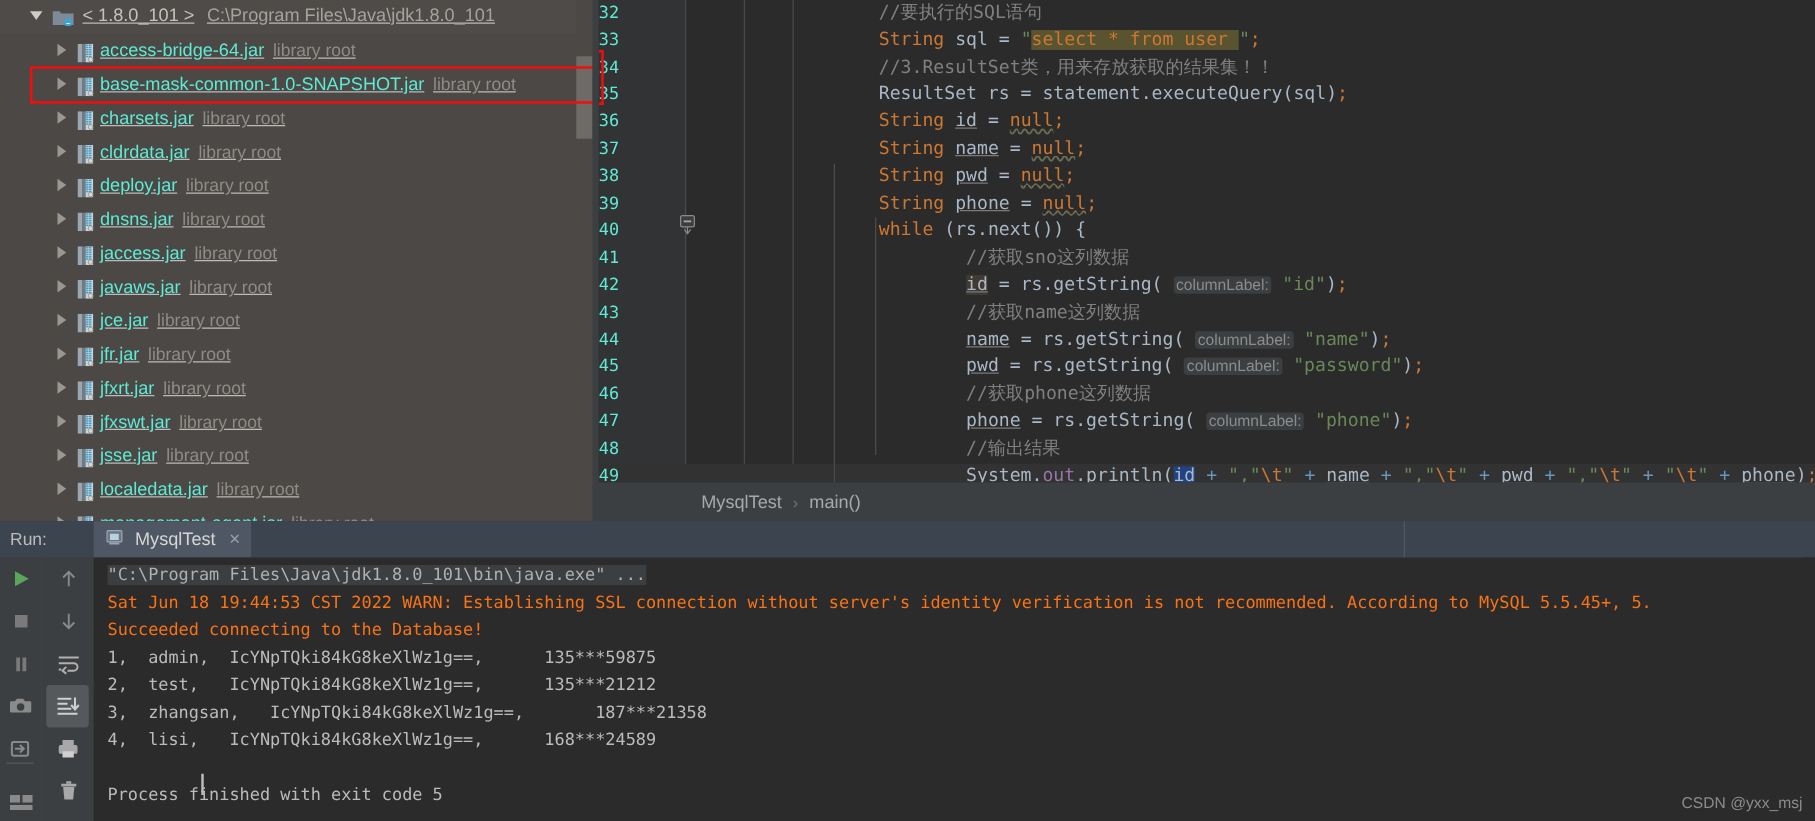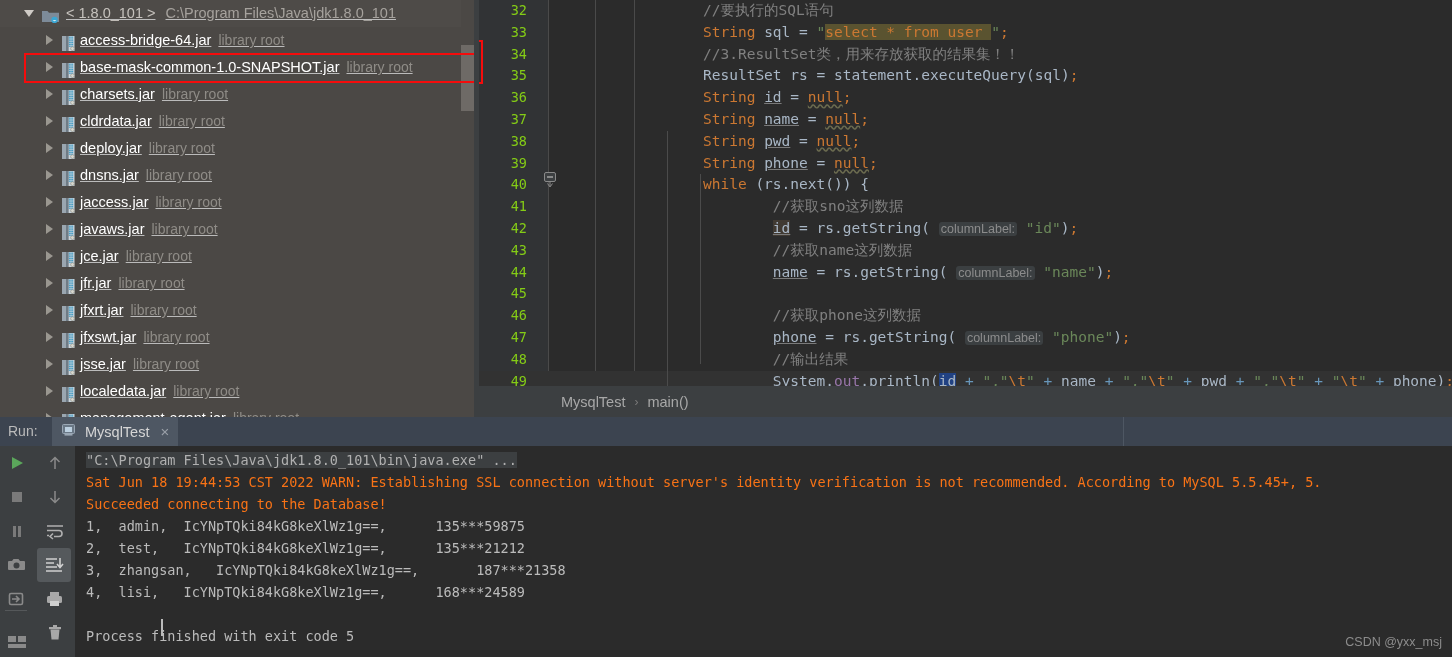--- a/index.html
+++ b/index.html
@@ -39,43 +39,43 @@
     border-top:7px solid #cfcbc6;border-left:5px solid transparent;border-right:5px solid transparent;
   }
   .jar-ico{
     display:inline-block;width:13px;height:15px;margin-right:5px;
     vertical-align:middle;position:relative;top:-1px;
   }
   .folder-ico{
     display:inline-block;width:17px;height:14px;margin-right:7px;
     vertical-align:middle;position:relative;top:-2px;
   }
-  .node-name{color:#ffffff;}
+  .node-name{color:#5eead4;}
   .node-tag{color:#8f8c87;margin-left:7px;font-size:14px;}
   .root-path{color:#a6a29d;margin-left:10px;}
   .root-label{color:#c6c2bd;}
   #highlight-box{
     position:absolute;left:24px;top:50px;width:462px;height:30px;
     border:2px solid #f50c0c;box-sizing:border-box;pointer-events:none;
   }
   #tree-scroll-track{position:absolute;right:5px;top:0;width:13px;height:417px;background:#4b4845;}
   #tree-scroll-thumb{position:absolute;right:5px;top:45px;width:13px;height:66px;background:#6e6a66;}
   #tree-right-edge{position:absolute;left:474px;top:0;width:5px;height:417px;background:#3c3f41;}
 
   
   #editor{
     position:absolute;left:479px;top:0;width:973px;height:386px;
     background:#2b2b2b;overflow:hidden;
     font-family:"DejaVu Sans Mono", monospace;font-size:14.5px;
   }
   .code-line{position:relative;height:21.8px;line-height:21.8px;white-space:pre;}
   .code-line.current{background:#323232;padding-left:32px;}
   .lno{
-    position:absolute;left:0;top:0;width:48px;text-align:right;
-    color:#84cc16;font-size:13.5px;font-family:"DejaVu Sans Mono", monospace;
+    position:absolute;left:0;top:0;width:48px;text-align:left;
+    color:#5eead4;font-size:13.5px;font-family:"DejaVu Sans Mono", monospace;
   }
   .code-txt{position:absolute;left:188px;top:0;margin-left:36px;}
   #gutter-bg{position:absolute;left:0;top:0;width:69px;height:386px;background:#313335;}
   #gutter-line1{position:absolute;left:69px;top:0;width:1px;height:386px;background:#4a4a4a;}
   #gutter-line2{position:absolute;left:116px;top:0;width:1px;height:386px;background:#4a4a4a;}
   #gutter-line3{position:absolute;left:155px;top:0;width:1px;height:386px;background:#4a4a4a;}
   #indent-guide{position:absolute;left:188px;top:131px;width:1px;height:255px;background:#4b4b4b;}
   #indent-guide2{position:absolute;left:221px;top:174px;width:1px;height:190px;background:#4b4b4b;}
   #fold-marker{
     position:absolute;left:64px;top:172px;width:14px;height:16px;
@@ -110,21 +110,21 @@
   }
   .bc-sep{margin:0 9px;color:#7a7a7a;font-size:12px;}
 
   
   #run-window{position:absolute;left:0;top:417px;width:1452px;height:240px;background:#3c3f41;}
   #run-header{
     position:absolute;left:0;top:0;width:1452px;height:29px;
     background:#3c4450;display:flex;align-items:center;
   }
   #run-label{
-    width:52px;height:29px;line-height:29px;padding-left:8px;box-sizing:border-box;
+    width:75px;height:29px;line-height:29px;padding-left:8px;box-sizing:border-box;
     color:#bbbbbb;font-size:14px;background:#3c4450;
   }
   #run-tab{
     height:29px;display:flex;align-items:center;padding:0 9px 0 10px;
     background:#4e5763;color:#d6d6d6;font-size:14.5px;gap:7px;
   }
   #run-tab-close{color:#9aa0a8;font-size:15px;margin-left:4px;}
   #run-header-rest{flex:1;height:29px;background:#3c4450;}
   #run-header-sep{position:absolute;left:1123px;top:0;width:1px;height:29px;background:#4e5763;}
 
@@ -486,21 +486,21 @@
         <div class="code-line"><span class="lno">35</span><span class="code-txt"><span class="plain">ResultSet rs = statement.executeQuery(sql)</span><span class="kw">;</span></span></div>
         <div class="code-line"><span class="lno">36</span><span class="code-txt"><span class="kw">String</span> <span class="fld">id</span> <span class="plain">=</span> <span class="kw squig">null</span><span class="kw">;</span></span></div>
         <div class="code-line"><span class="lno">37</span><span class="code-txt"><span class="kw">String</span> <span class="fld">name</span> <span class="plain">=</span> <span class="kw squig">null</span><span class="kw">;</span></span></div>
         <div class="code-line"><span class="lno">38</span><span class="code-txt"><span class="kw">String</span> <span class="fld">pwd</span> <span class="plain">=</span> <span class="kw squig">null</span><span class="kw">;</span></span></div>
         <div class="code-line"><span class="lno">39</span><span class="code-txt"><span class="kw">String</span> <span class="fld">phone</span> <span class="plain">=</span> <span class="kw squig">null</span><span class="kw">;</span></span></div>
         <div class="code-line"><span class="lno">40</span><span class="code-txt"><span class="kw">while</span> <span class="plain">(rs.next()) {</span></span></div>
         <div class="code-line"><span class="lno">41</span><span class="code-txt">        <span class="cmt">//获取sno这列数据</span></span></div>
         <div class="code-line"><span class="lno">42</span><span class="code-txt">        <span class="fld idhl">id</span> <span class="plain">= rs.getString(</span> <span class="hint">columnLabel:</span> <span class="str">"id"</span><span class="plain">)</span><span class="kw">;</span></span></div>
         <div class="code-line"><span class="lno">43</span><span class="code-txt">        <span class="cmt">//获取name这列数据</span></span></div>
         <div class="code-line"><span class="lno">44</span><span class="code-txt">        <span class="fld">name</span> <span class="plain">= rs.getString(</span> <span class="hint">columnLabel:</span> <span class="str">"name"</span><span class="plain">)</span><span class="kw">;</span></span></div>
-        <div class="code-line"><span class="lno">45</span></div>
+        <div class="code-line"><span class="lno">45</span><span class="code-txt">        <span class="fld">pwd</span> <span class="plain">= rs.getString(</span> <span class="hint">columnLabel:</span> <span class="str">"password"</span><span class="plain">)</span><span class="kw">;</span></span></div>
         <div class="code-line"><span class="lno">46</span><span class="code-txt">        <span class="cmt">//获取phone这列数据</span></span></div>
         <div class="code-line"><span class="lno">47</span><span class="code-txt">        <span class="fld">phone</span> <span class="plain">= rs.getString(</span> <span class="hint">columnLabel:</span> <span class="str">"phone"</span><span class="plain">)</span><span class="kw">;</span></span></div>
         <div class="code-line"><span class="lno">48</span><span class="code-txt">        <span class="cmt">//输出结果</span></span></div>
         <div class="code-line current"><span class="lno">49</span><span class="code-txt">        <span class="plain">System.</span><span class="ital">out</span><span class="plain">.println(</span><span class="idsel">id</span><span class="plain"> </span><span class="num">+</span><span class="plain"> </span><span class="str">","</span><span class="kw">\t</span><span class="str">"</span><span class="plain"> </span><span class="num">+</span><span class="plain"> </span><span class="fld">name</span><span class="plain"> </span><span class="num">+</span><span class="plain"> </span><span class="str">","</span><span class="kw">\t</span><span class="str">"</span><span class="plain"> </span><span class="num">+</span><span class="plain"> </span><span class="fld">pwd</span><span class="plain"> </span><span class="num">+</span><span class="plain"> </span><span class="str">","</span><span class="kw">\t</span><span class="str">"</span><span class="plain"> </span><span class="num">+</span><span class="plain"> </span><span class="str">"</span><span class="kw">\t</span><span class="str">"</span><span class="plain"> </span><span class="num">+</span><span class="plain"> </span><span class="fld">phone</span><span class="plain">)</span><span class="kw">;</span></span></div>
       </div>
     <div id="indent-guide"></div>
     <div id="indent-guide2"></div>
     <div id="red-mark-l34"></div>
     <div id="fold-marker">
       <svg width="14" height="16" viewBox="0 0 14 16">

